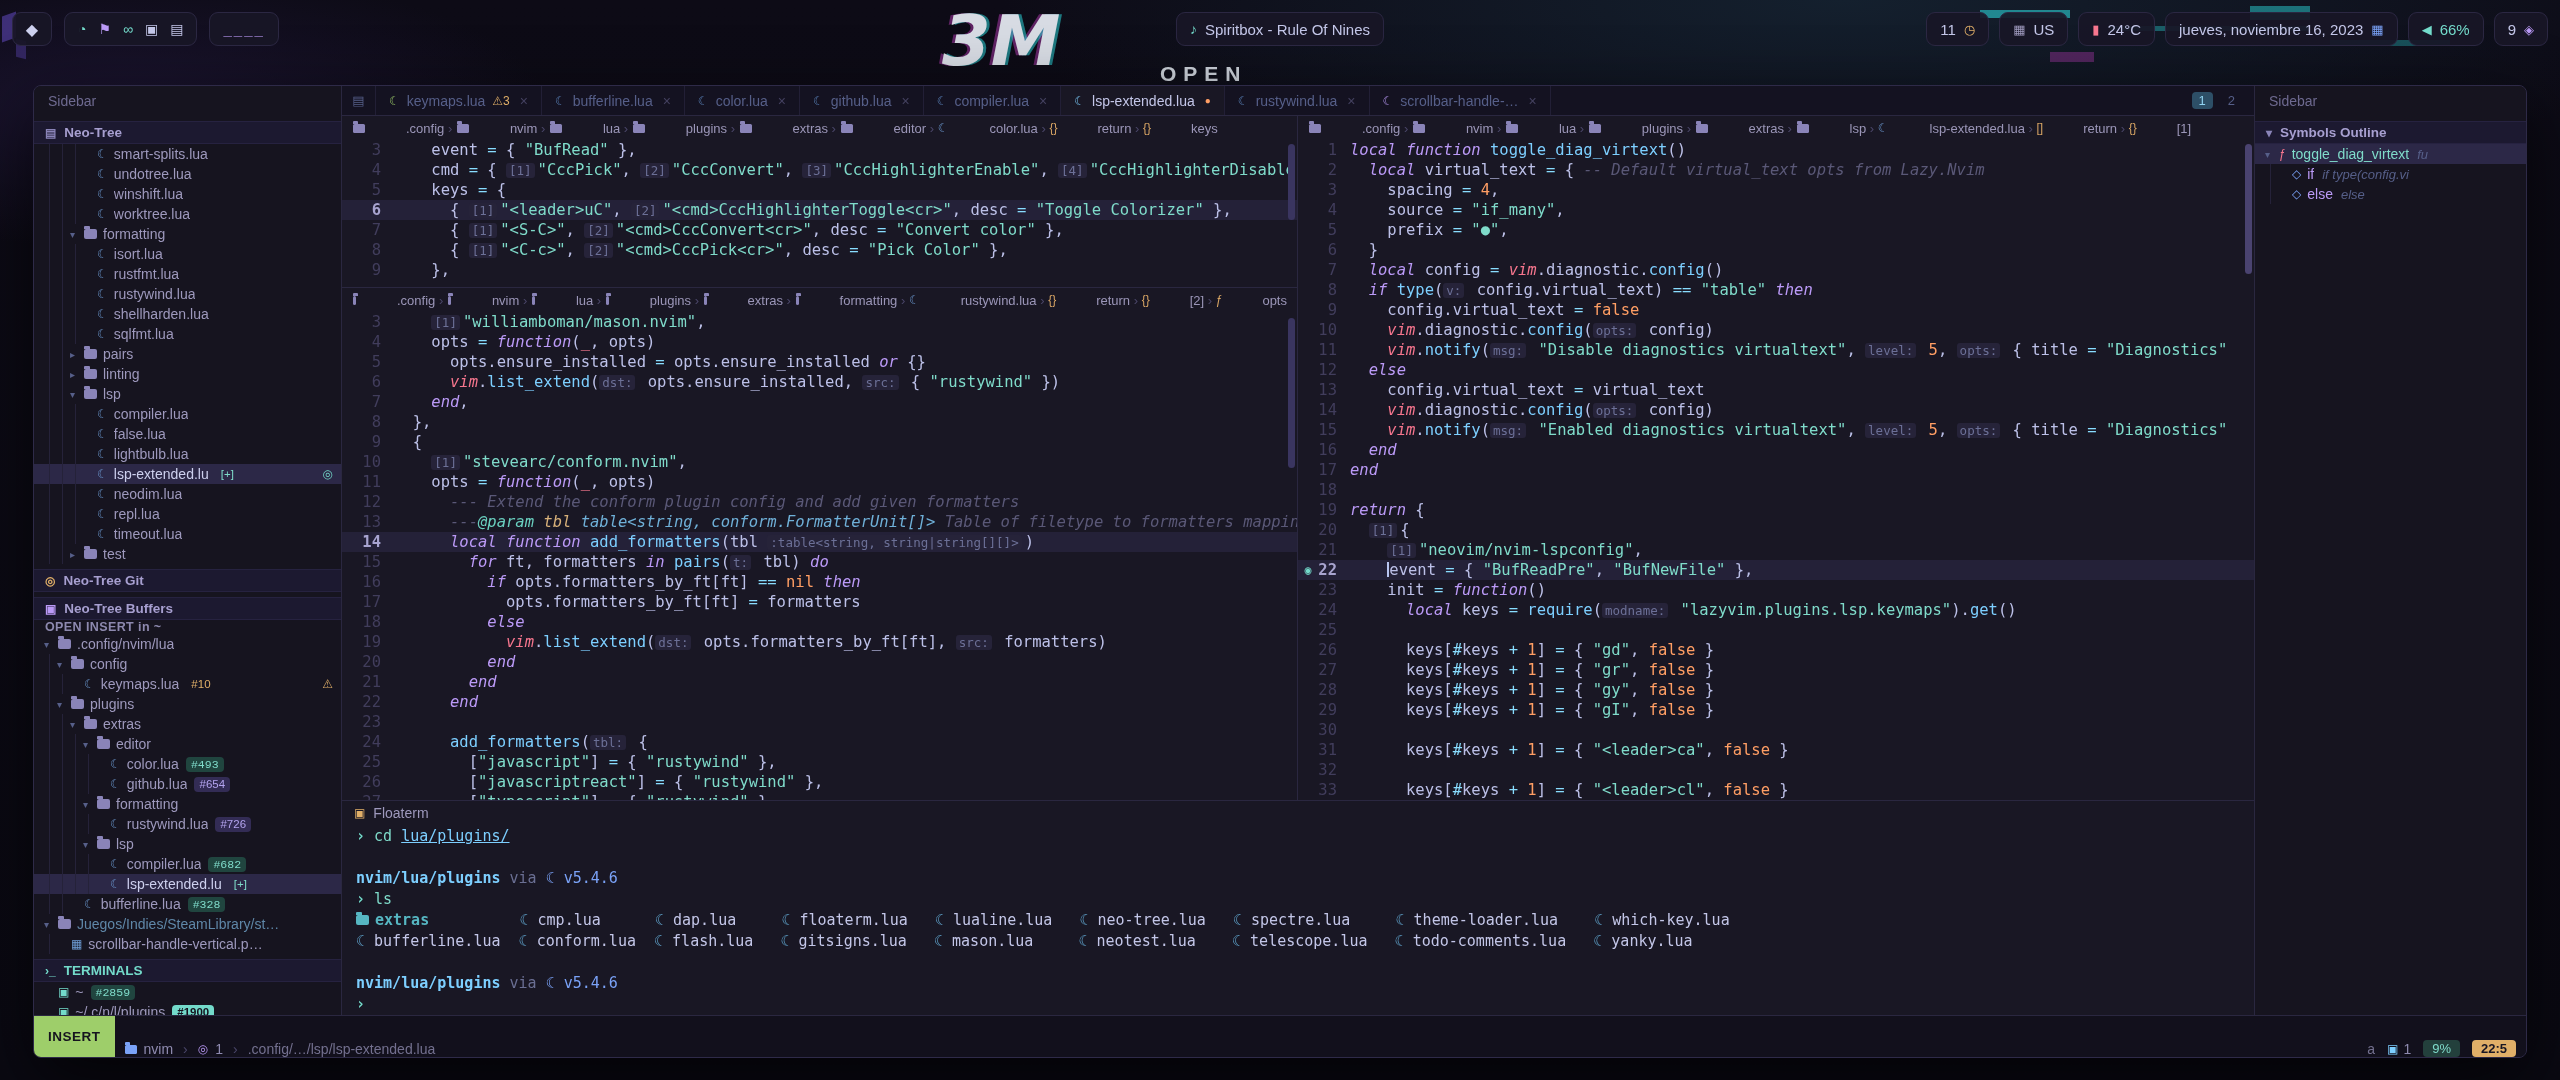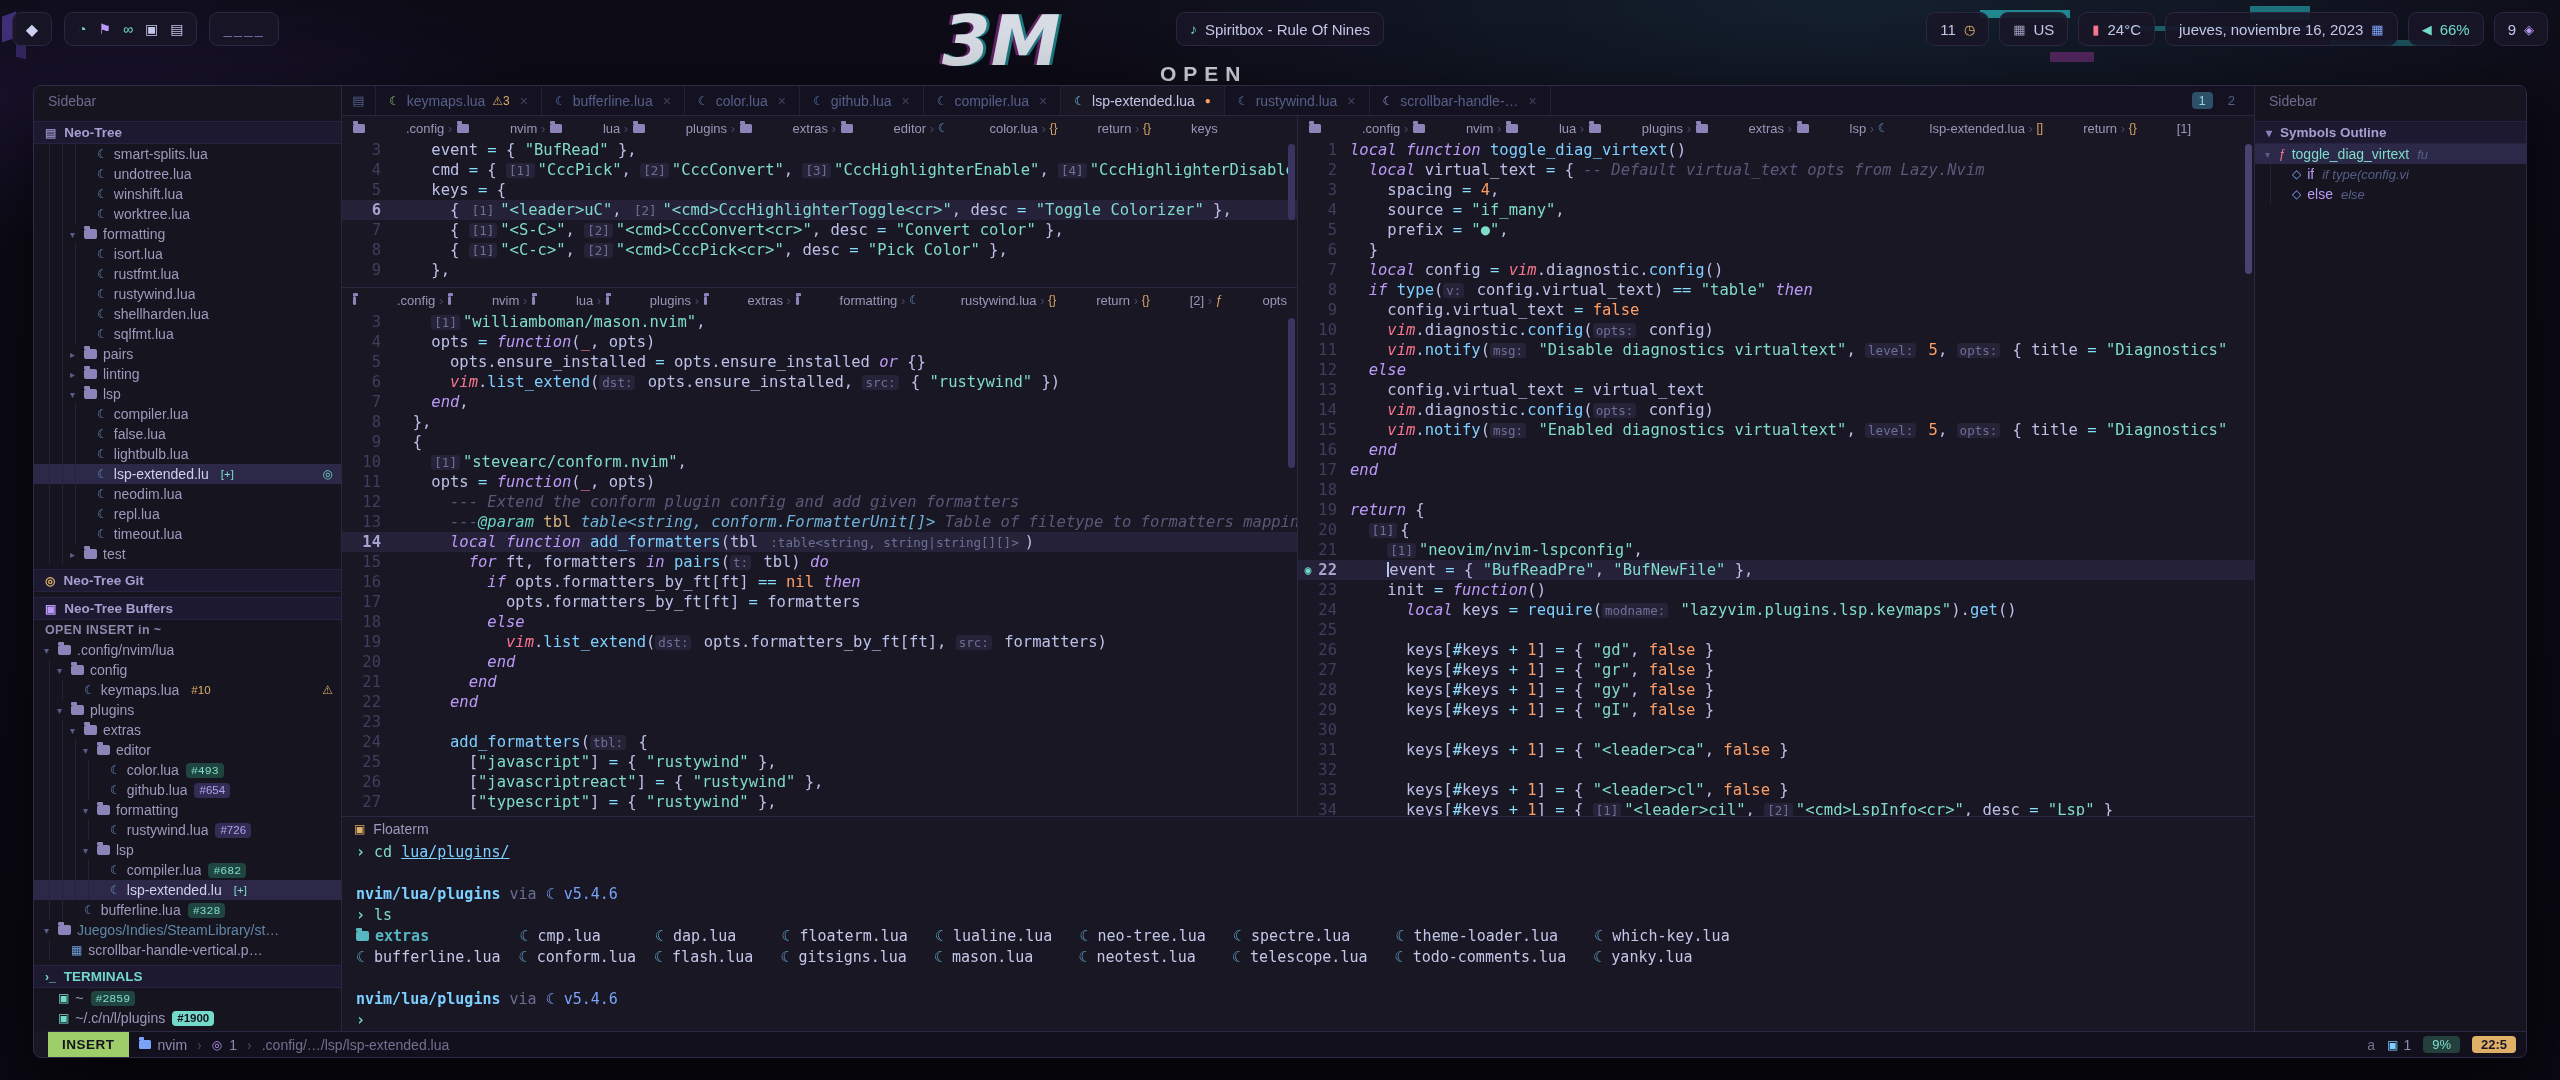--- a/index.html
+++ b/index.html
@@ -136,21 +136,21 @@
   .tx{flex:1;min-width:0;overflow:hidden;}
 
   .k-k{color:var(--kw);font-style:italic;}
   .k-s{color:var(--str);}
   .k-n{color:var(--num);}
   .k-o{color:var(--op);}
   .k-f{color:var(--fn);}
   .k-b{color:var(--bi);font-style:italic;}
   .k-c{color:var(--cmt);font-style:italic;}
   .k-dk{color:#6ad0c0;font-style:italic;}
-  .k-dp{color:#d8b17a;}
+  .k-dp{color:#d8b17a;font-style:italic;}
   .k-dt{color:#6fb0d8;font-style:italic;}
   .k-h{background:#262339;color:#6c7097;border-radius:3px;padding:0 3px;margin-right:3px;
      font-size:12.5px;}
   .k-caret{display:inline-block;width:2px;height:15px;background:#b8c4f0;vertical-align:-2px;}
   .vsb{position:absolute;right:2px;width:7px;border-radius:4px;background:#3a3560;}
 
   
   .floaterm{height:215px;flex:none;border-top:1px solid var(--border);background:var(--bg);
      overflow:hidden;}
   .ft-title{height:24px;display:flex;align-items:center;gap:8px;padding:0 12px;font-size:14px;
@@ -168,22 +168,22 @@
   .k-ver{color:#7aa2f7;}
   .k-dir{color:#56b6c2;font-weight:bold;}
   .k-file{color:#c3c6e8;}
   .k-tlua{color:#5d9fc7;}
   .k-fcyan{display:inline-block;width:13px;height:10px;background:#56b6c2;border-radius:2px;
      position:relative;margin-right:6px;}
   .k-fcyan::before{content:"";position:absolute;top:-3px;left:0;width:6px;height:3px;
      border-radius:1px 1px 0 0;background:inherit;}
 
   
-  .statusline{height:26px;flex:none;display:flex;align-items:center;background:#12101c;
-     border-top:1px solid var(--border);font-size:14px;color:#8f8bb0;margin-left:14px;}
+  .statusline{height:42px;flex:none;display:flex;align-items:flex-end;background:#12101c;
+     border-top:1px solid var(--border);font-size:14px;color:#8f8bb0;}
   .mode{background:#9ece6a;color:#16141f;font-weight:bold;padding:0 14px;height:100%;
      display:flex;align-items:center;letter-spacing:.5px;font-size:13.5px;}
   .slseg{display:flex;align-items:center;gap:7px;padding:0 10px;}
   .slfold{width:12px;height:9px;border-radius:1.5px;background:#7aa2f7;position:relative;}
   .slfold::before{content:"";position:absolute;top:-3px;left:0;width:5px;height:3px;
      border-radius:1px 1px 0 0;background:inherit;}
   .slbr{color:#bb9af7;font-size:12px;}
   .slsep{color:#4a4669;}
   .slpath{color:#73708f;padding:0 10px;}
   .slright{margin-left:auto;display:flex;align-items:center;gap:12px;padding-right:10px;}

